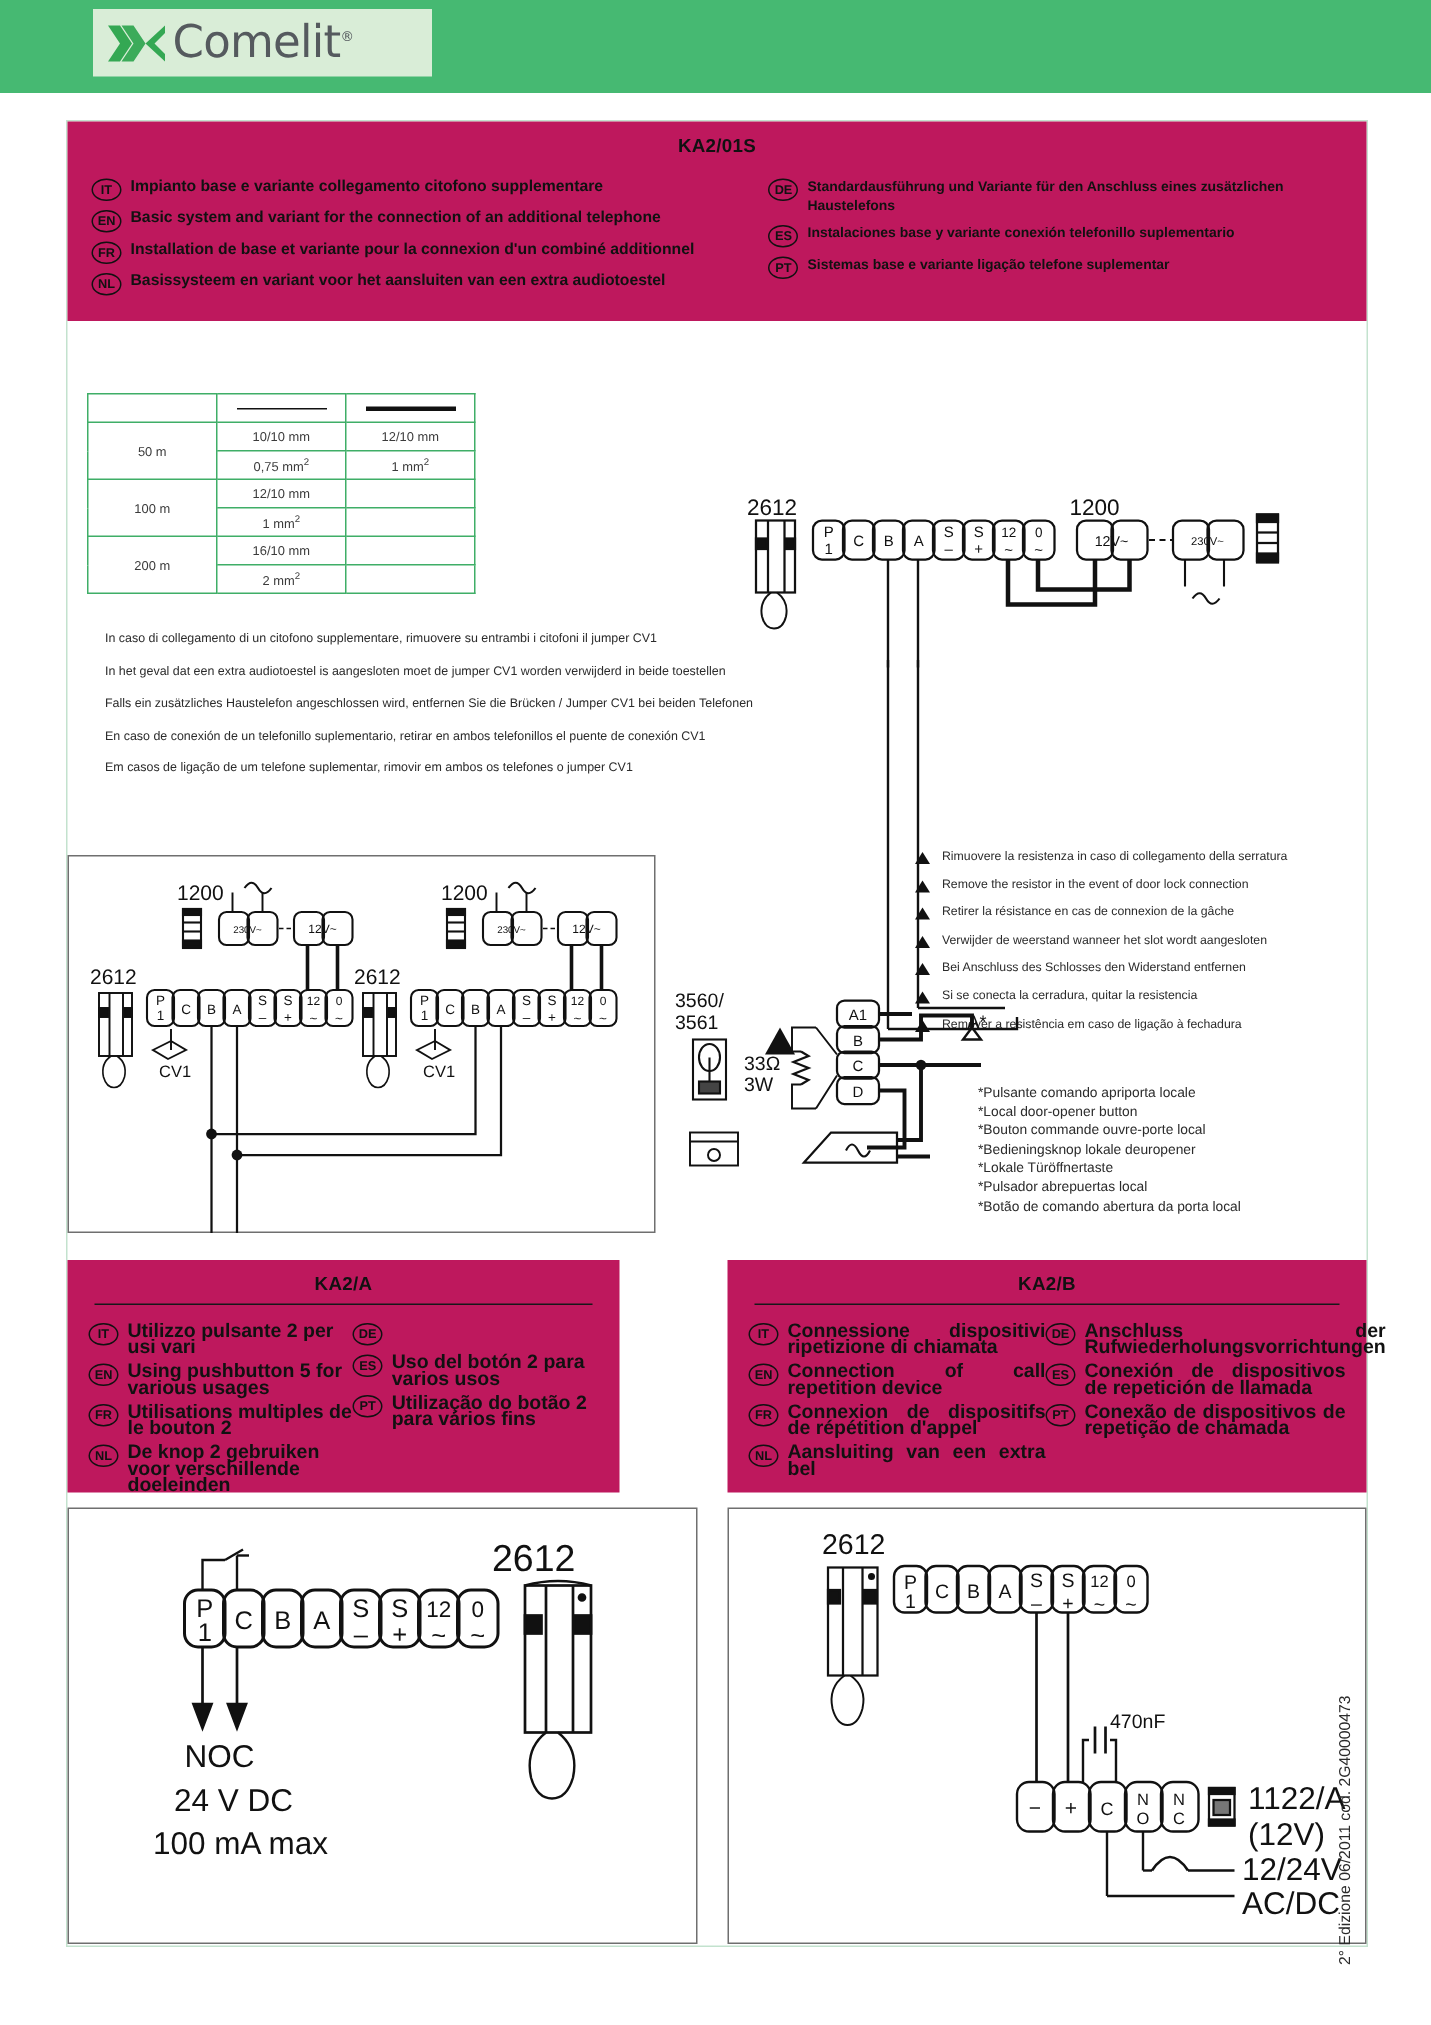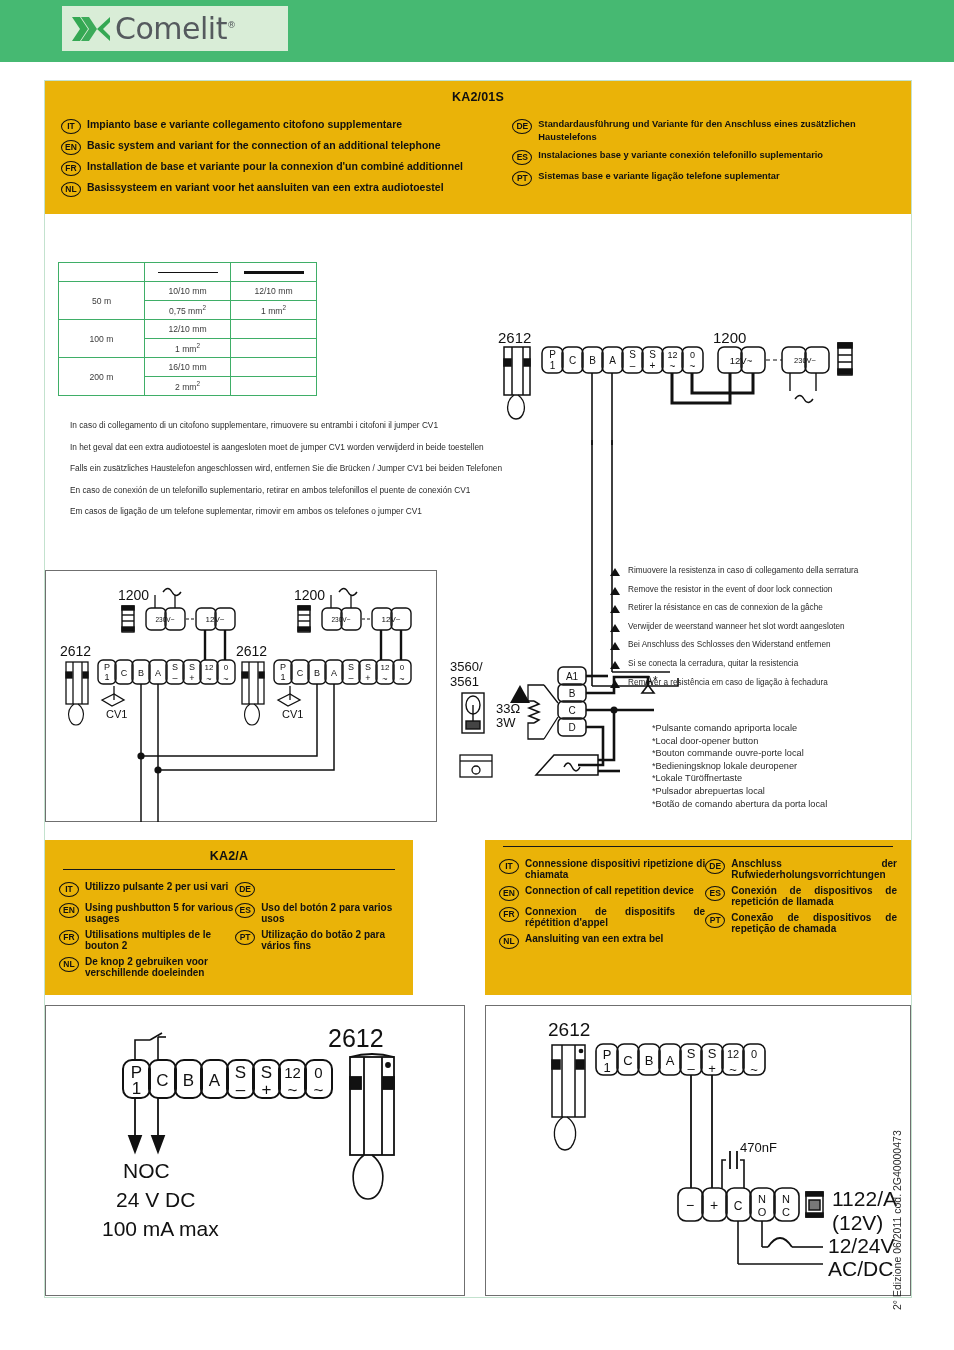--- a/index.html
+++ b/index.html
@@ -32,21 +32,21 @@
   .logo-reg { font-size:9px; vertical-align:super; color:#555a5e; }
 
   
   .page-frame {
     position:absolute; left:44px; top:80px; width:868px; height:1218px;
     border:1px solid #c3e2ce;
   }
 
   
   .sec-head {
-    position:absolute; background:#eab308; color:#111;
+    position:absolute; background:#be185d; color:#111;
   }
   .sec-head .sec-title {
     text-align:center; font-weight:bold; font-size:12.5px; padding-top:9px;
     letter-spacing:0.2px;
   }
   .sec-head .rule {
     border-bottom:1.5px solid #17181a; margin:6px 18px 0 18px;
   }
 
   .langrow { display:flex; align-items:flex-start; margin-bottom:5px; }
@@ -102,21 +102,21 @@
   #panel-mid { left:45px; top:570px; width:392px; height:252px; }
   #panel-ka2a { left:45px; top:1005px; width:420px; height:291px; }
   #panel-ka2b { left:485px; top:1005px; width:426px; height:291px; }
 
   
   #ka2a-head { left:45px; top:840px; width:368px; height:155px; }
   #ka2b-head { left:485px; top:840px; width:426px; height:155px; }
   .subcols { display:flex; padding:11px 14px 0 14px; }
   .subcols .col-l { width:215px; }
   .subcols .col-r { width:200px; }
-  #ka2a-head .lang-txt, #ka2b-head .lang-txt { font-size:10px; line-height:11px; }
+  #ka2a-head .lang-txt, #ka2b-head .lang-txt { font-size:13px; line-height:11px; }
   #ka2b-head .lang-txt { text-align:justify; }
 
   svg { overflow:visible; }
   .lbl { font-family:"Liberation Sans", sans-serif; fill:#111; }
 
   
   .vfoot {
     position:absolute; left:891px; top:1090px;
     width:220px; transform-origin:left top; transform:rotate(-90deg) translate(-100%,0);
     font-size:10.5px; color:#2b2b2b; white-space:nowrap;
@@ -608,20 +608,21 @@
         </div>
       <div class="langrow">
           <div class="lang-badge">PT</div>
           <div class="lang-txt">Utilização do botão 2 para vários fins</div>
         </div>
     </div>
   </div>
 </div>
 
 <div class="sec-head" id="ka2b-head">
+  <div class="sec-title">KA2/B</div>
   <div class="rule"></div>
   <div class="subcols">
     <div class="col-l">
       <div class="langrow">
           <div class="lang-badge">IT</div>
           <div class="lang-txt">Connessione dispositivi ripetizione di chiamata</div>
         </div>
       <div class="langrow">
           <div class="lang-badge">EN</div>
           <div class="lang-txt">Connection of call repetition device</div>

